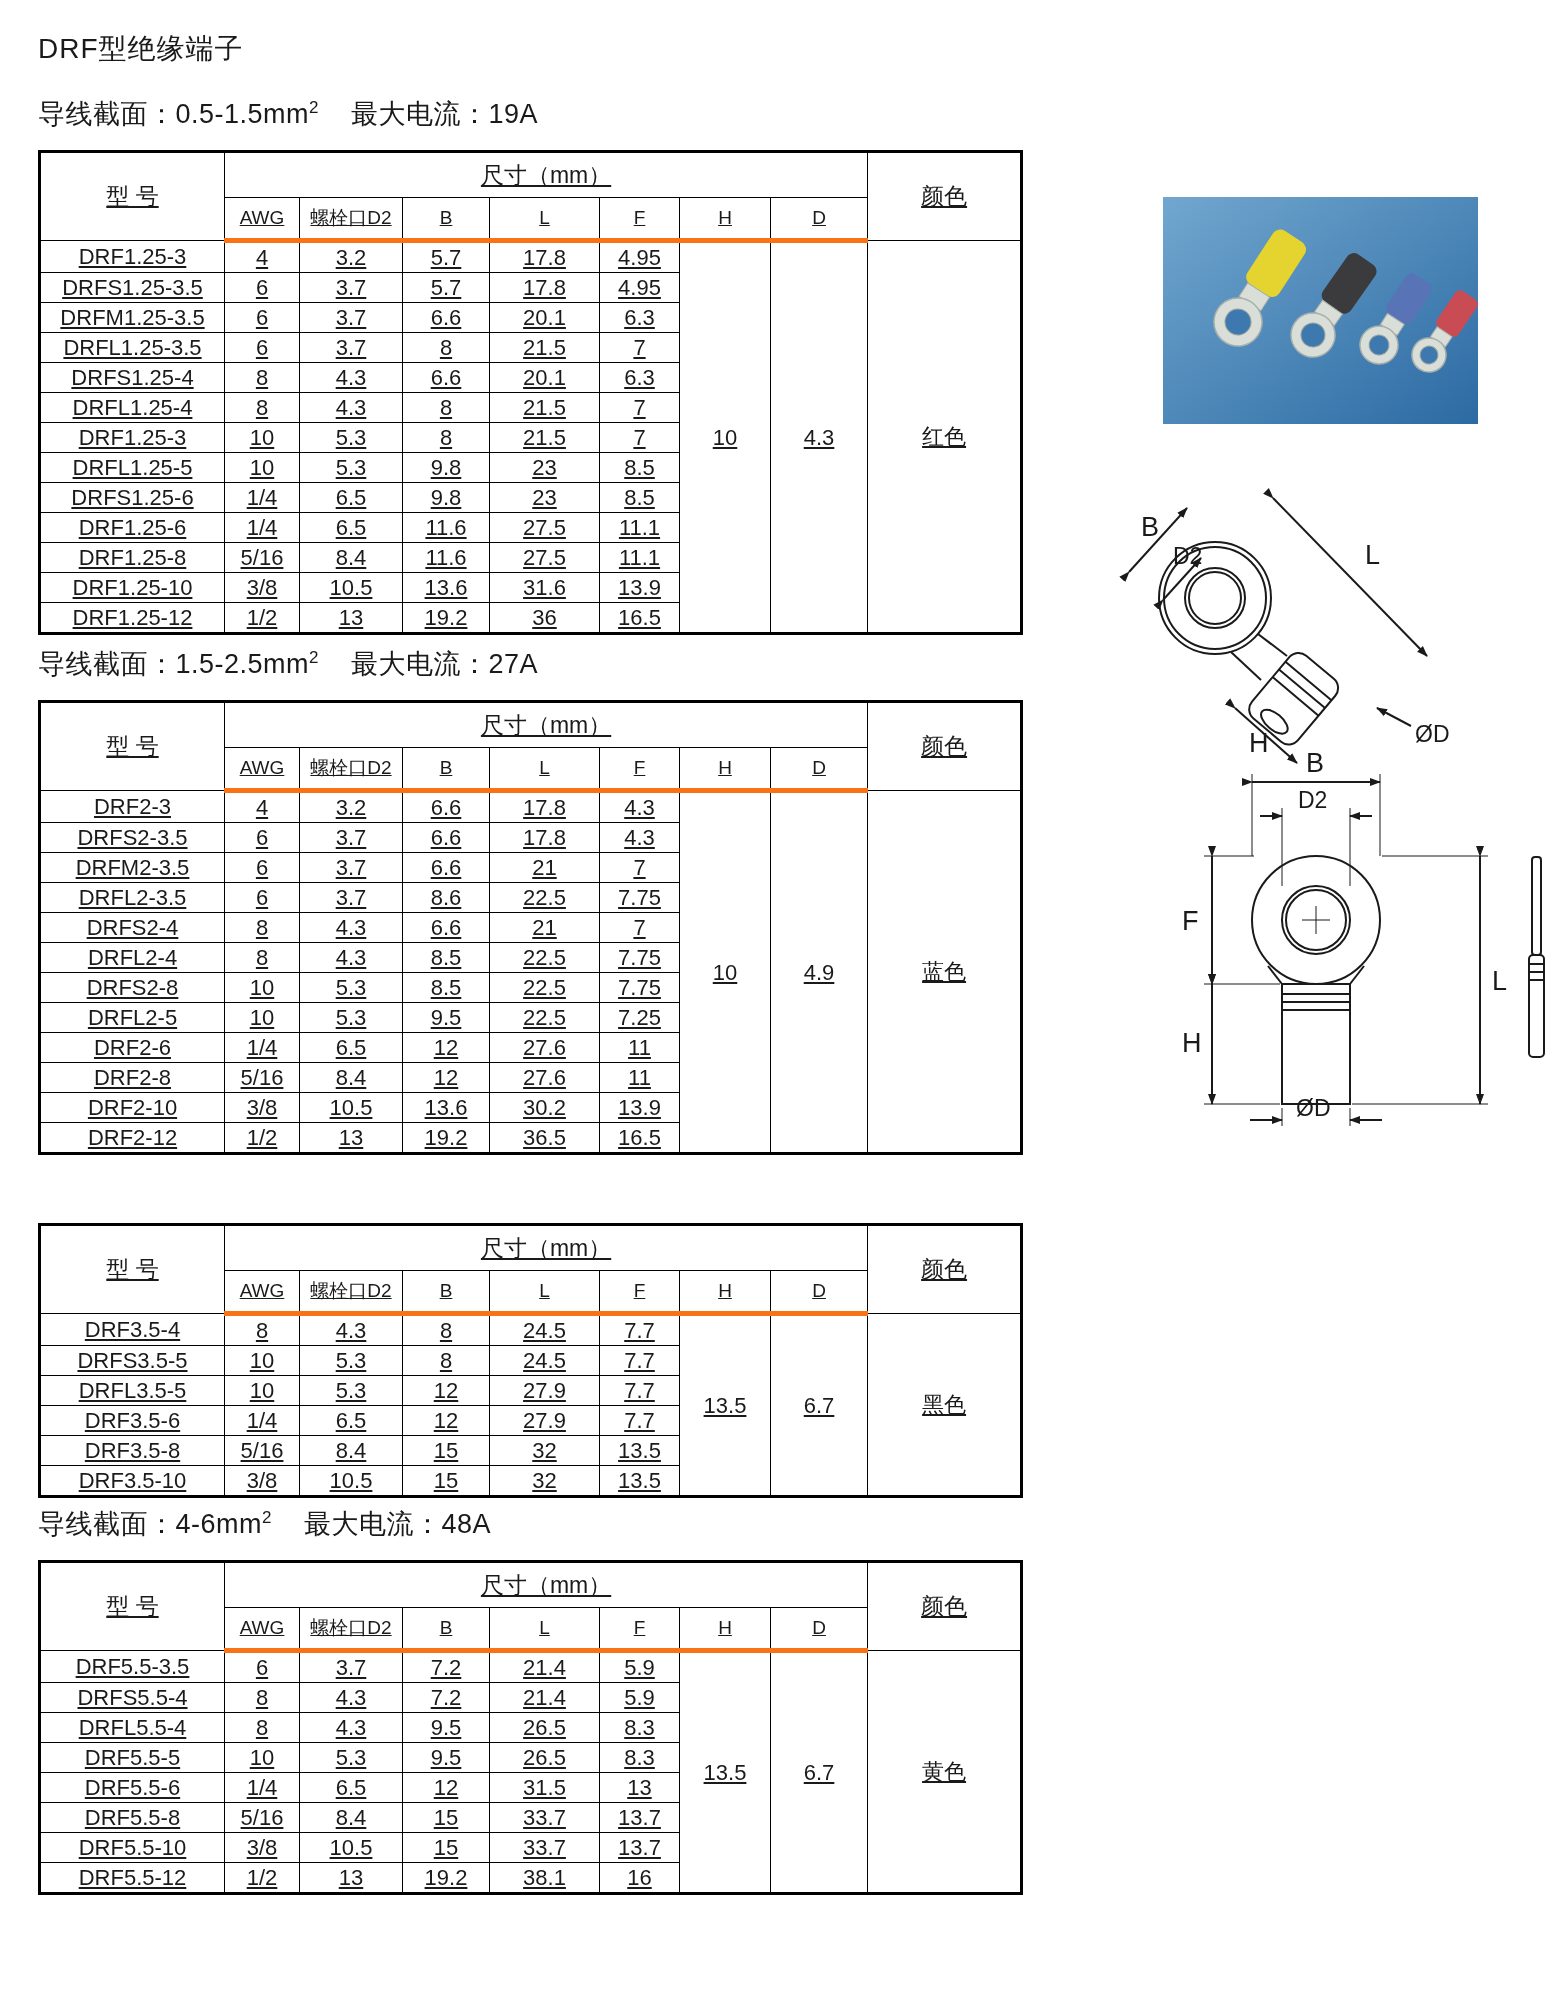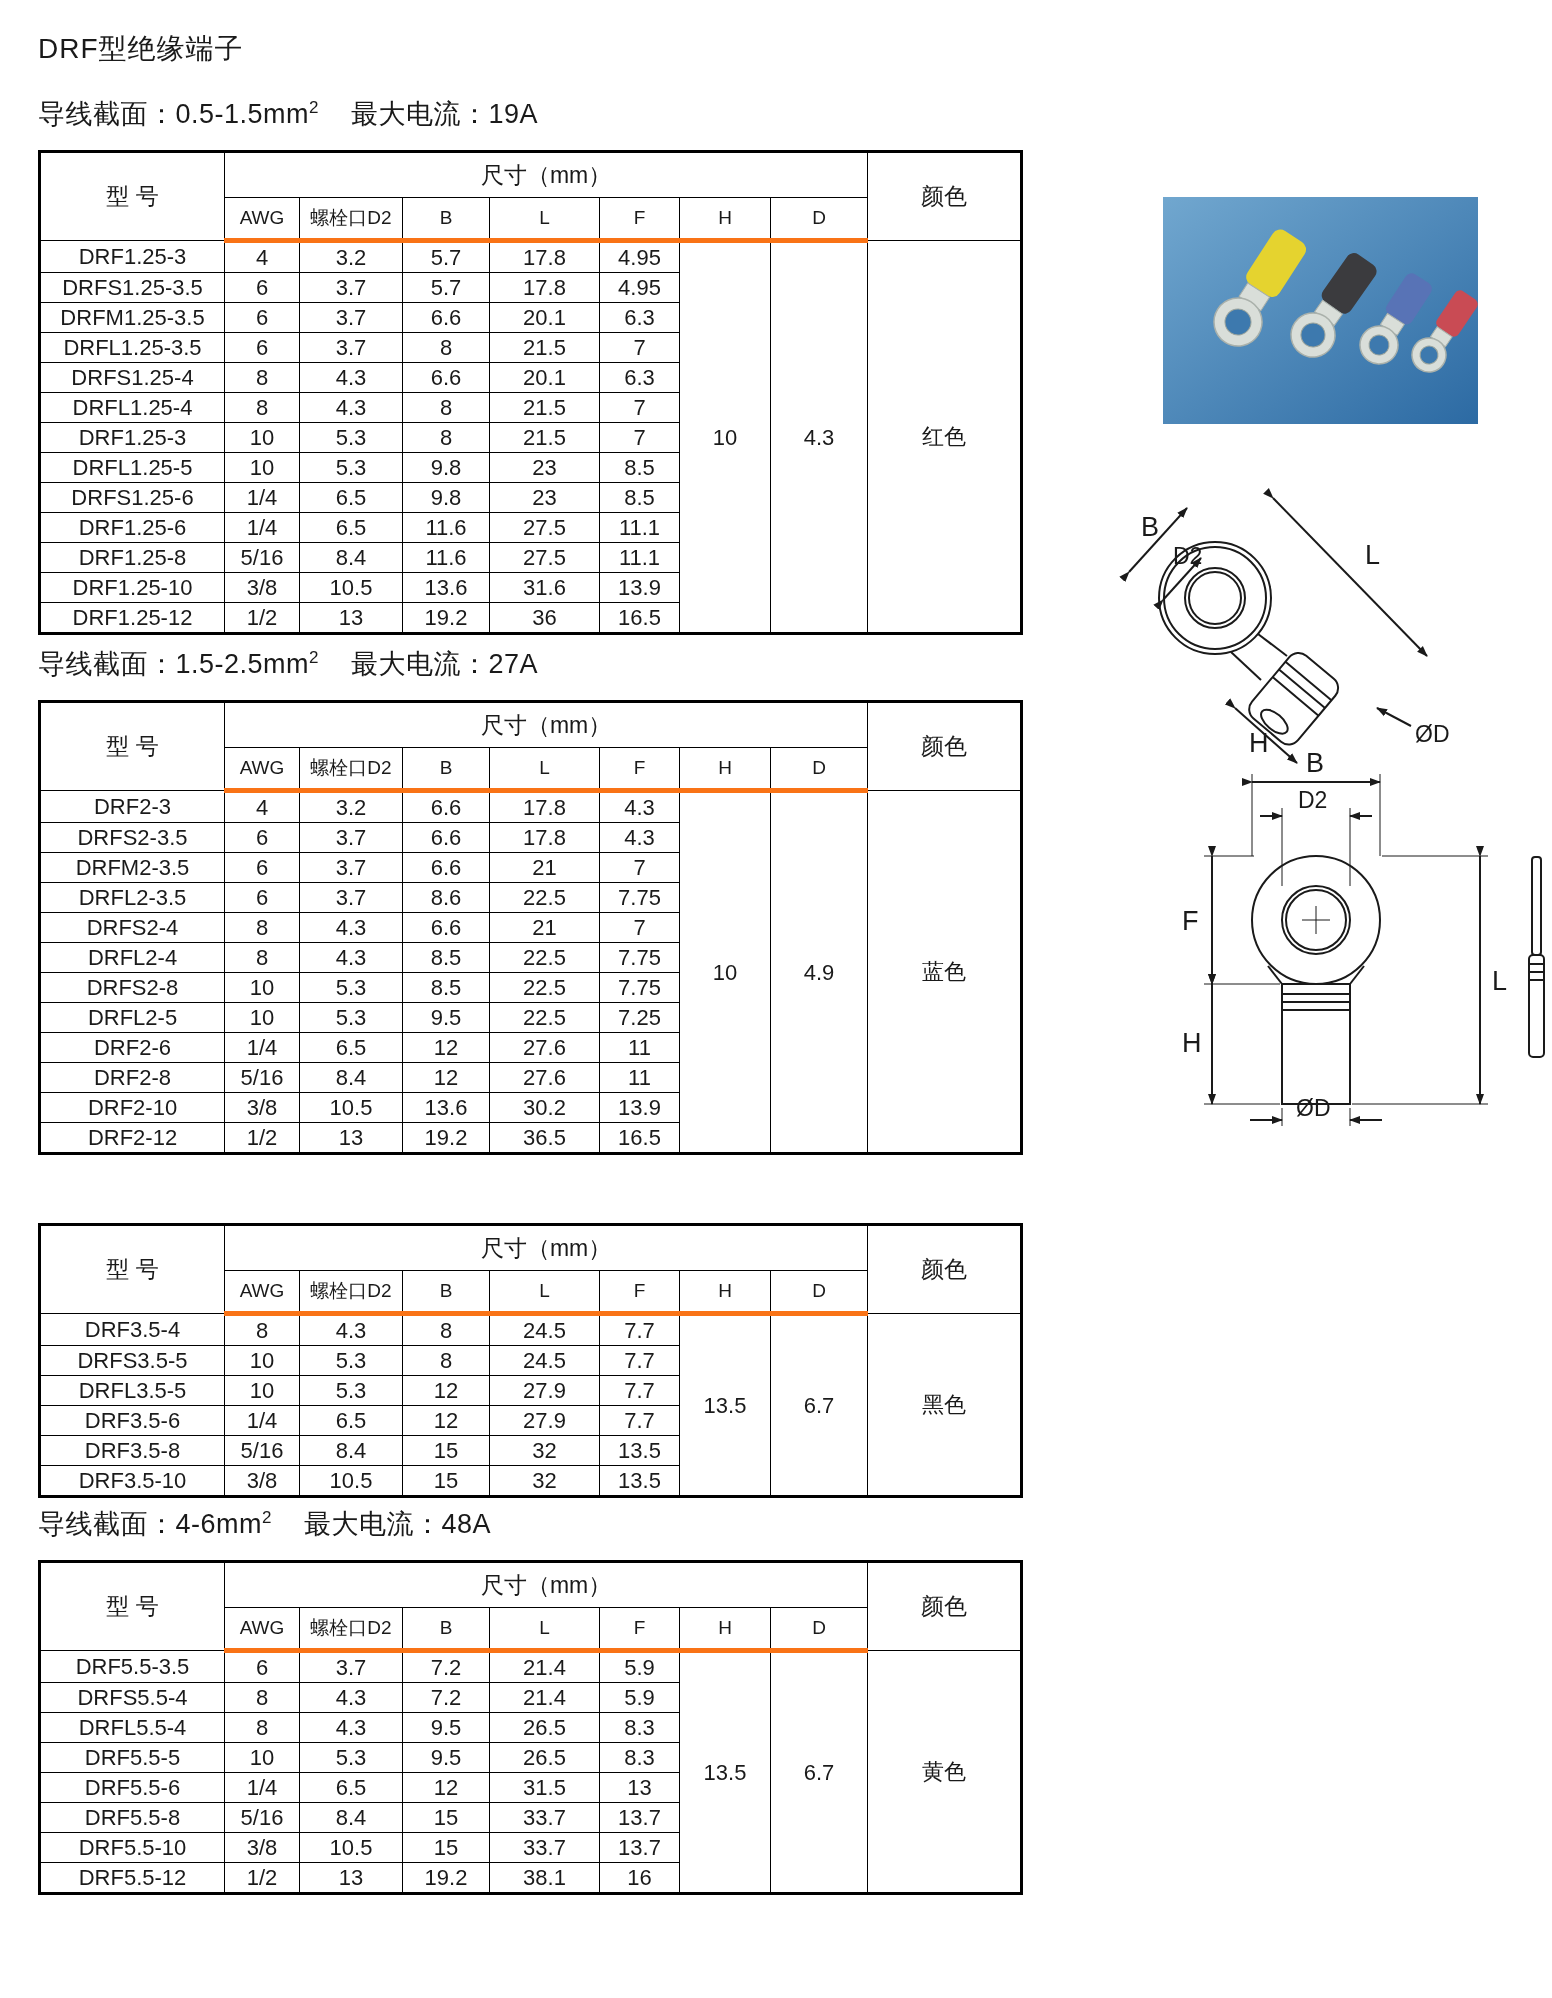--- a/index.html
+++ b/index.html
@@ -4,21 +4,21 @@
 <style>
   html,body{margin:0;padding:0;background:#fff;}
   body{width:1552px;height:1998px;position:relative;font-family:"Liberation Sans","DejaVu Sans",sans-serif;color:#1a1a1a;}
   .sheet{position:absolute;inset:0;background:#fff;}
   .title{position:absolute;left:38px;top:30px;font-size:28px;font-weight:500;letter-spacing:1px;}
   .subtitle{position:absolute;left:38px;font-size:27px;letter-spacing:0.5px;text-align:center;}
   .subtitle sup{font-size:17px;vertical-align:super;line-height:0;}
   .subtitle .cur{margin-left:32px;}
   .s1{top:96px}.s2{top:646px}.s3{top:1170px}.s4{top:1506px}
   table.spec{position:absolute;left:38px;width:982px;border-collapse:collapse;table-layout:fixed;
-             font-size:22px;background:#fff;}
+             font-size:22px;background:#fff;text-decoration:underline;}
   table.spec,table.spec th,table.spec td{border:1.6px solid #000;}
   table.spec{border:3px solid #000;}
   table.spec th{font-weight:normal;padding:0;text-align:center;}
   table.spec td{padding:0;text-align:center;height:29px;overflow:hidden;white-space:nowrap;}
   table.spec thead tr:first-child th{height:44px;font-size:23px;}
   table.spec thead tr:last-child th{height:40px;border-bottom:5px solid #f97316;font-size:19px;}
   td.model-cell{text-align:left;padding-left:15px;}
   .t1{top:150px}.t2{top:700px}.t3{top:1223px}.t4{top:1560px}
   .col-model{width:185px}.col-awg{width:75px}.col-d2{width:103px}.col-b{width:87px}
   .col-l{width:110px}.col-f{width:80px}.col-h{width:91px}.col-d{width:97px}.col-color{width:154px}

